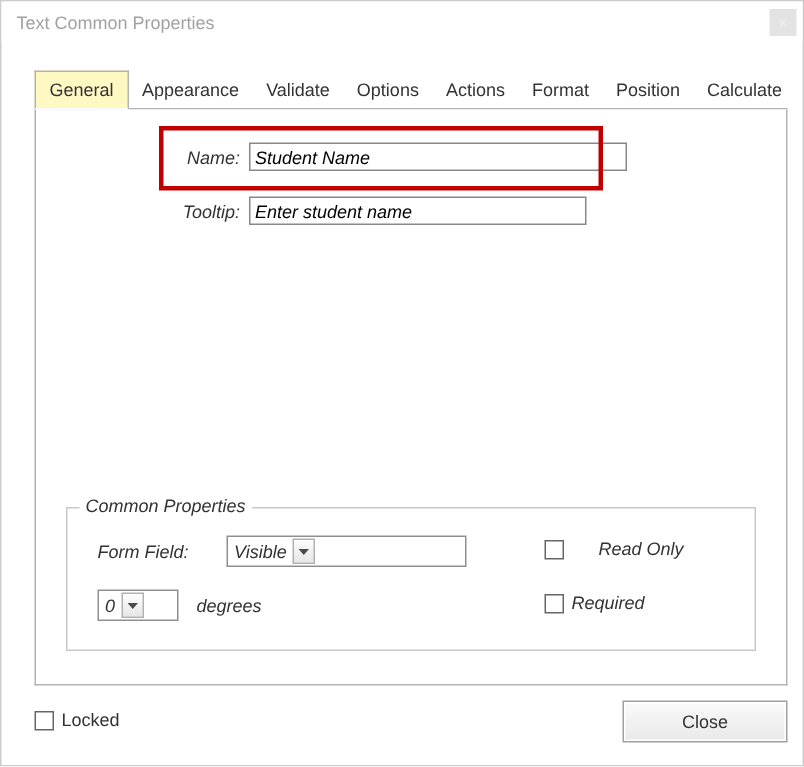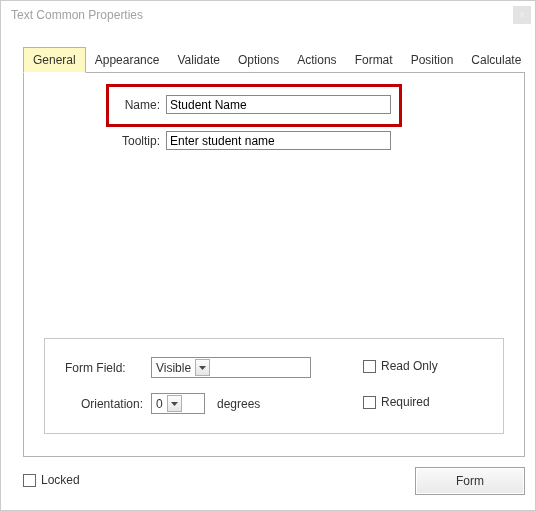--- a/index.html
+++ b/index.html
@@ -86,20 +86,21 @@
     border-right: 1px solid #b3b3b3;
     border-bottom: 1px solid #b3b3b3;
     box-sizing: border-box;
     background: #fff;
   }
   
   .content {
     position: relative;
     width: 100%;
     height: 100%;
+    font-style: italic;
   }
 
   .field-row {
     position: absolute;
     display: flex;
     align-items: center;
   }
   .field-label {
     width: 76px;
     text-align: right;
@@ -217,51 +218,51 @@
     <div class="tab">Format</div>
     <div class="tab">Position</div>
     <div class="tab">Calculate</div>
   </div>
 
   <div class="panel-frame">
     <div class="content">
 
       <div class="field-row" style="left:60px; top:22px;">
         <div class="field-label">Name:</div>
-        <input class="text-input" style="width: 225px;" value="Student Name">
+        <input class="text-input" style="width: 252px;" value="Student Name">
       </div>
 
       <div class="red-highlight" style="left:82px; top:11px; width:290px; height:37px;"></div>
 
       <div class="field-row" style="left:60px; top:58px;">
         <div class="field-label">Tooltip:</div>
         <input class="text-input" style="width: 225px;" value="Enter student name">
       </div>
 
       <div class="groupbox" style="left:20px; top:265px; width:460px; height:96px;">
+        <div class="legend">Common Properties</div>
 
         <div class="field-row" style="left:20px; top:18px;">
           <div style="width:78px; padding-right:8px;">Form Field:</div>
           <div class="select-fake" style="width:160px;">
             <span>Visible</span>
             <span class="dd-btn">
               <svg width="7" height="4" viewBox="0 0 7 4">
                   <polygon points="0,0 7,0 3.5,4" fill="#4a4a4a"></polygon>
                 </svg>
             </span>
           </div>
         </div>
 
-        <div class="checkbox" style="position:absolute; left:318px; top:20px;">
+        <div class="checkbox" style="position:absolute; left:318px; top:20px;gap:18px;">
           <span class="box"></span>
           <span>Read Only</span>
         </div>
 
         <div class="field-row" style="left:20px; top:54px;">
-          <div style="width:78px; text-align:right; padding-right:8px;">Orientation:</div>
           <div class="select-fake" style="width:54px;">
             <span>0</span>
             <span class="dd-btn">
               <svg width="7" height="4" viewBox="0 0 7 4">
                   <polygon points="0,0 7,0 3.5,4" fill="#4a4a4a"></polygon>
                 </svg>
             </span>
           </div>
           <div style="padding-left:12px;">degrees</div>
         </div>
@@ -274,17 +275,17 @@
 
     </div>
   </div>
 
   <div class="bottom">
     <div class="checkbox" style="position:absolute; left:0; top:6px;">
       <span class="box"></span>
       <span>Locked</span>
     </div>
     <div class="close-btn">
-      <span>Form</span>
+      <span>Close</span>
     </div>
   </div>
 
 </div>
 
 </body></html>

